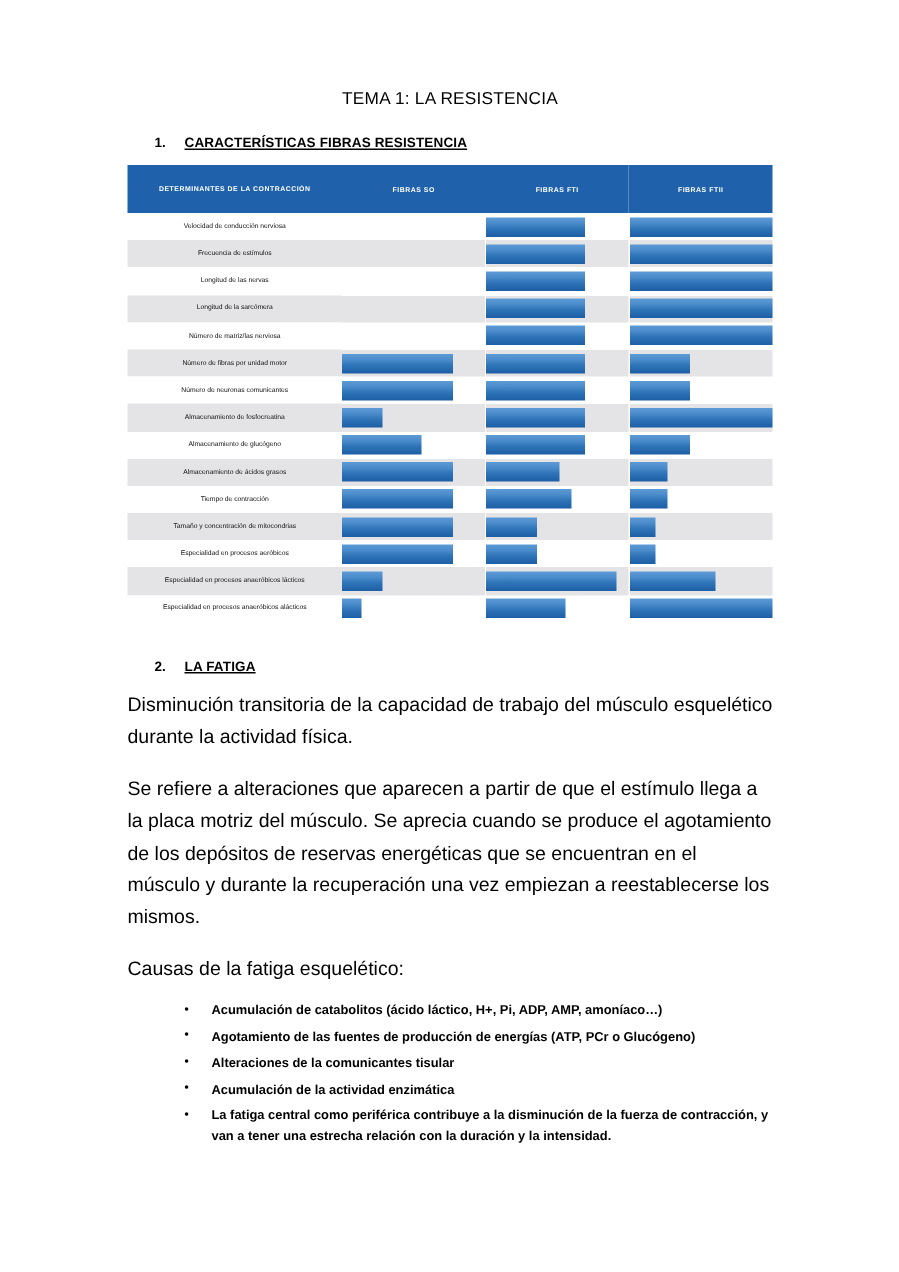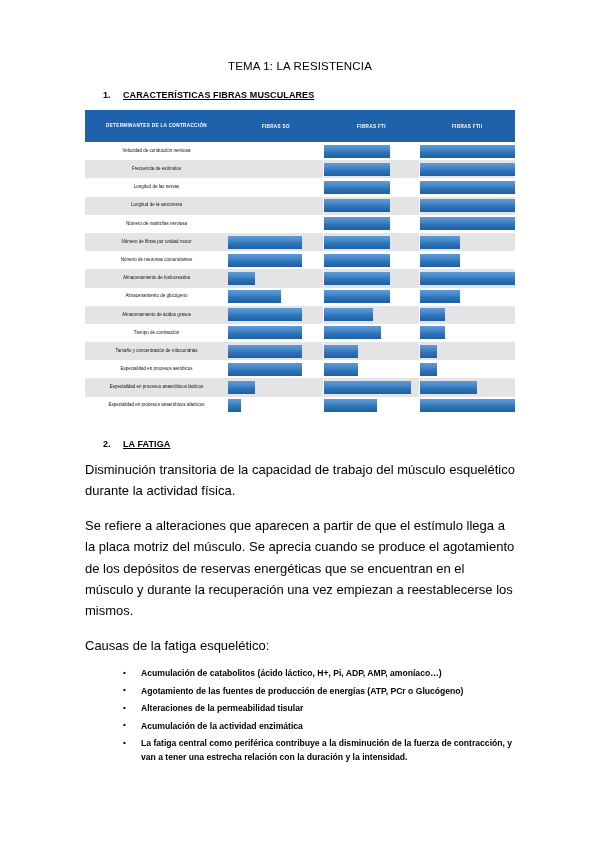--- a/index.html
+++ b/index.html
@@ -164,21 +164,21 @@
 </head>
 <body>
 
 <div class="page">
   <div class="content">
 
     <h1 class="doc-title">TEMA 1: LA RESISTENCIA</h1>
 
     <div class="section-heading">
       <span class="section-num">1.</span>
-      <span class="section-title">CARACTERÍSTICAS FIBRAS MUSCULARES</span>
+      <span class="section-title">CARACTERÍSTICAS FIBRAS RESISTENCIA</span>
     </div>
 
     <table class="fiber-table">
       <colgroup>
         <col class="c-label">
           <col class="c-bar">
           <col class="c-bar">
           <col class="c-bar">
       </colgroup>
       <thead>
@@ -371,19 +371,19 @@
     <p class="body">Disminución transitoria de la capacidad de trabajo del músculo esquelético durante la actividad física.</p>
 
 
     <p class="body">Se refiere a alteraciones que aparecen a partir de que el estímulo llega a la placa motriz del músculo. Se aprecia cuando se produce el agotamiento de los depósitos de reservas energéticas que se encuentran en el músculo y durante la recuperación una vez empiezan a reestablecerse los mismos.</p>
 
     <p class="body tight">Causas de la fatiga esquelético:</p>
 
     <ul class="causes" id="causes-list">
         <li>Acumulación de catabolitos (ácido láctico, H+, Pi, ADP, AMP, amoníaco…)</li>
         <li>Agotamiento de las fuentes de producción de energías (ATP, PCr o Glucógeno)</li>
-        <li>Alteraciones de la permeabilidad tisular</li>
+        <li>Alteraciones de la comunicantes tisular</li>
         <li>Acumulación de la actividad enzimática</li>
         <li>La fatiga central como periférica contribuye a la disminución de la fuerza de contracción, y van a tener una estrecha relación con la duración y la intensidad.</li>
       </ul>
 
   </div>
 </div>
 
 </body></html>

